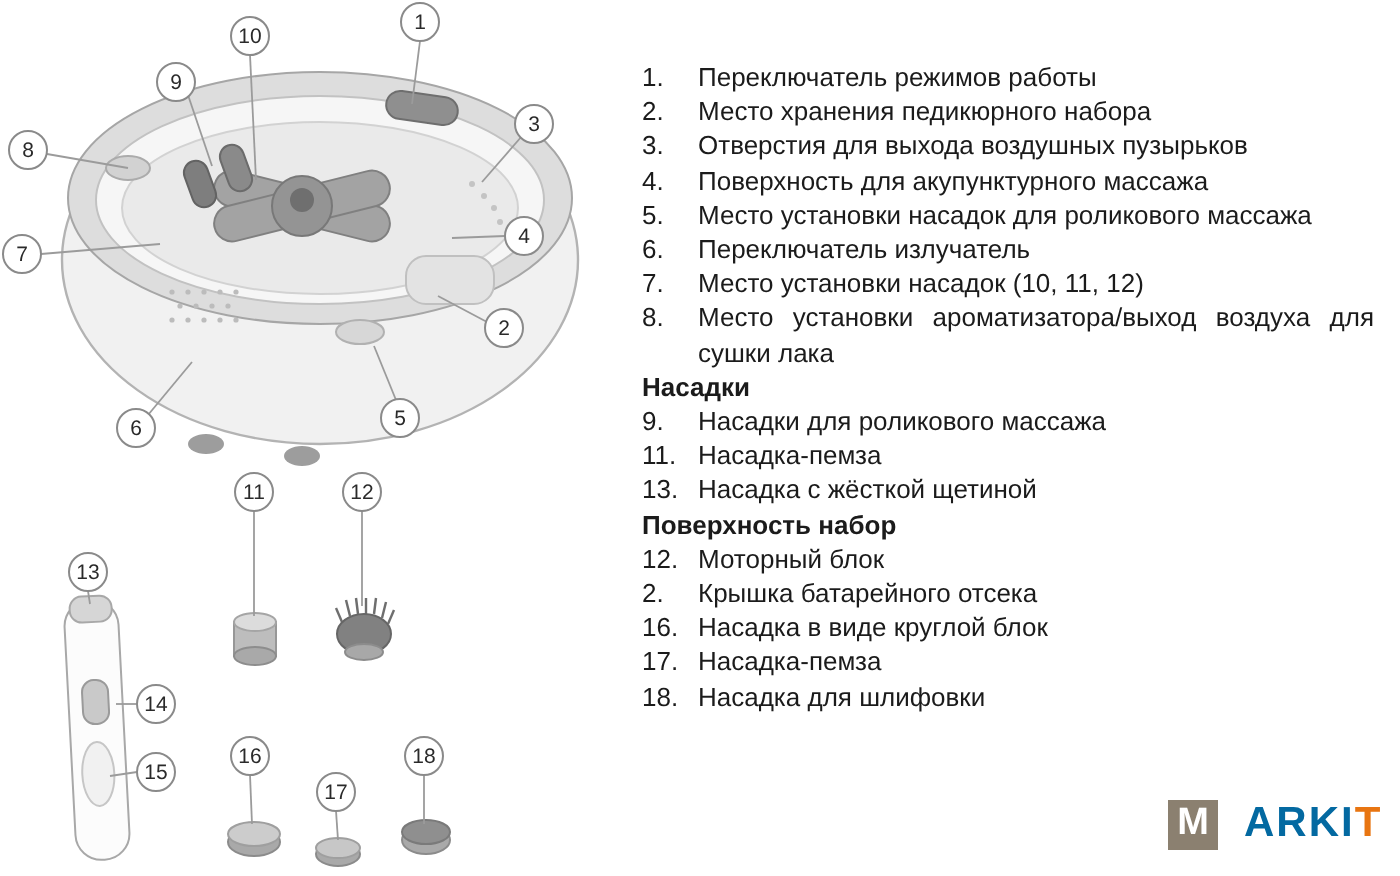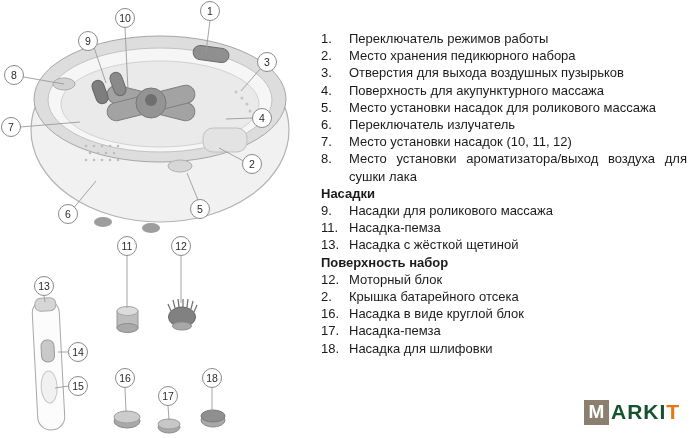--- a/index.html
+++ b/index.html
@@ -15,21 +15,21 @@
   .legend { position: absolute; left: 321px; top: 30px; width: 366px; color: #1b1b1b;
             font-size: 13px; line-height: 17.2px; }
   .sec-title { font-weight: 700; }
   .row { display: flex; }
   .num { flex: 0 0 28px; }
   .lbl { flex: 1; text-align: justify; }
 
   .logo { position: absolute; left: 584px; top: 399px; display: flex; align-items: center; height: 26px; }
   .logo-box { width: 25px; height: 25px; background: #8b8070; color: #ffffff; font-weight: 700;
               font-size: 19px; display: flex; align-items: center; justify-content: center; }
-  .logo-text { font-size: 21px; font-weight: 700; color: #14532d; letter-spacing: 1px; margin-left: 2px; }
+  .logo-text { font-size: 21px; font-weight: 700; color: #0369a1; letter-spacing: 1px; margin-left: 13px; }
   .logo-accent { font-size: 21px; font-weight: 700; color: #e87511; }
 </style>
 </head>
 <body>
 
 <div class="page">
 
   <svg class="diagram" width="310" height="438" viewBox="0 0 310 438" xmlns="http://www.w3.org/2000/svg">
 
     <g>

